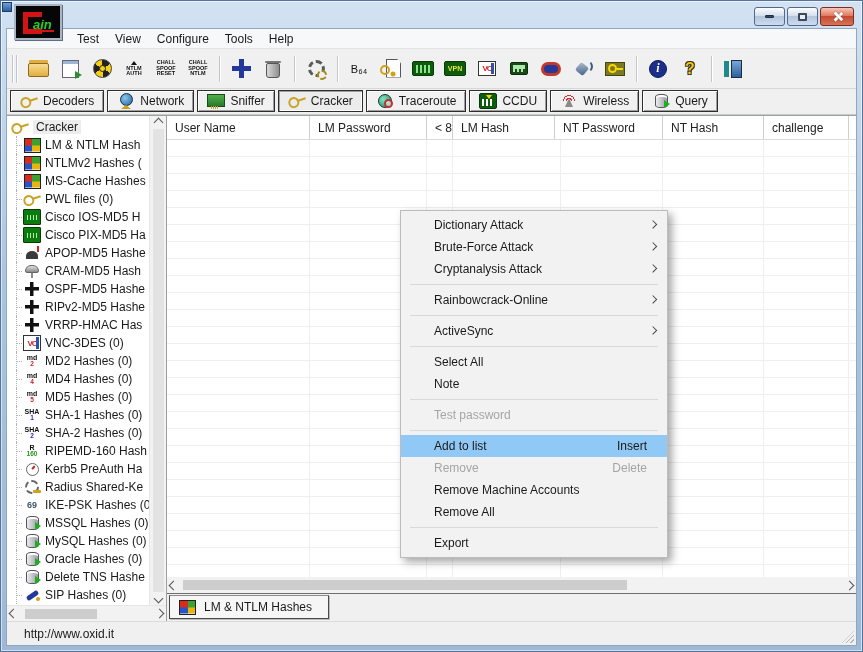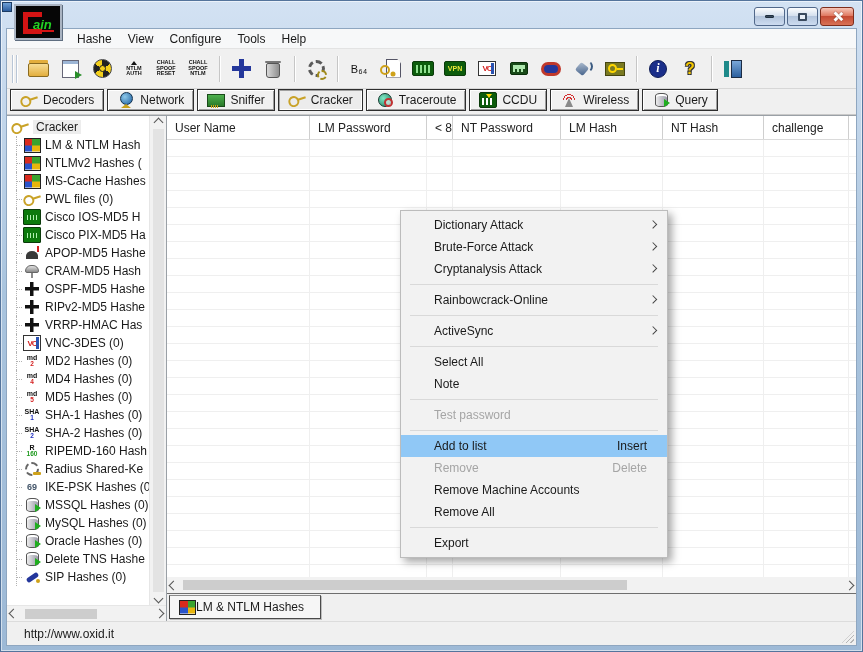--- a/index.html
+++ b/index.html
@@ -30,21 +30,21 @@
   .client{position:absolute;left:6px;right:6px;top:28px;bottom:6px;background:#f0f0f0;display:flex;flex-direction:column;border:1px solid #8ea6c0}
   
   .menubar{height:20px;background:#f7f8f9;display:flex;align-items:center;padding-left:62px;border-bottom:1px solid #e3e3e3}
   .menu-item{padding:2px 8px;cursor:default}
   
   .toolbar{height:40px;background:#f0f0f0;display:flex;align-items:center;padding:0 4px;border-bottom:1px solid #d7d7d7}
   .tbtn{width:30px;height:30px;display:flex;align-items:center;justify-content:center;border:1px solid transparent;border-radius:2px;margin:0 1px}
   .tsep{width:1px;height:26px;background:#c6c6c6;margin:0 5px;box-shadow:1px 0 0 #fff}
   .tgrip{width:6px;height:28px;margin:0 4px 0 1px;background:linear-gradient(to right,#b9c6d6 0 1px,#fff 1px 2px,transparent 2px 4px,#b9c6d6 4px 5px,#fff 5px 6px)}
   
-  .tabbar{height:26px;background:#f0f0f0;display:flex;padding:0 0 2px 3px;border-bottom:1px solid #c9c9c9}
+  .tabbar{height:26px;background:#f0f0f0;display:flex;align-items:center;padding:0 0 2px 3px;border-bottom:1px solid #c9c9c9}
   .tab{display:flex;align-items:center;gap:5px;height:22px;padding:0 9px;margin-right:3px;background:#f1f1f1;border:1px solid #2e2e2e;
     box-shadow:inset 1px 1px 0 #ffffff, inset -1px -1px 0 #9f9f9f;cursor:default;white-space:nowrap}
   .tab.active{background:#ececec;box-shadow:inset 1px 1px 0 #9f9f9f, inset -1px -1px 0 #ffffff}
   
   .content{flex:1;display:flex;min-height:0;border-top:1px solid #9aa0a6;background:#fff}
   
   .sidebar{width:160px;flex:none;display:flex;flex-direction:column;background:#fff;border-right:1px solid #9aa0a6}
   .side-top{flex:1;display:flex;min-height:0}
   .tree{flex:1;overflow:hidden;padding-top:2px}
   .tree-root{display:flex;align-items:center;gap:4px;height:18px;padding-left:4px;white-space:nowrap}
@@ -67,21 +67,21 @@
   .chev.up{transform:rotate(-135deg)} .chev.down{transform:rotate(45deg)}
   .chev.left{transform:rotate(135deg)} .chev.right{transform:rotate(-45deg)}
   
   .main{flex:1;display:flex;flex-direction:column;min-width:0;background:#fff}
   .table-header{display:flex;height:24px;background:#fff;border-bottom:1px solid #dadada;flex:none}
   .th{flex:none;display:flex;align-items:center;padding-left:8px;border-right:1px solid #cfcfcf;overflow:hidden;white-space:nowrap;color:#222}
   .grid{flex:1;position:relative;background:#fff;
     background-image:repeating-linear-gradient(to bottom,transparent 0 16px,#efefef 16px 17px)}
   .vline{position:absolute;top:0;bottom:0;width:1px;background:#efefef}
   .bottom-tabs{height:28px;flex:none;background:#f0f0f0;border-top:1px solid #6e6e6e;display:flex;align-items:flex-start;padding:1px 0 0 2px}
-  .btab{display:flex;align-items:center;height:24px;padding:0 16px 0 8px;background:#f6f6f6;border:1px solid #4a4a4a;border-top-color:#8a8a8a;box-shadow:1px 1px 0 #bdbdbd}
+  .btab{display:flex;align-items:center;gap:8px;height:24px;padding:0 16px 0 8px;background:#f6f6f6;border:1px solid #4a4a4a;border-top-color:#8a8a8a;box-shadow:1px 1px 0 #bdbdbd}
   
   .statusbar{height:24px;flex:none;background:#f0f0f0;border-top:1px solid #dcdcdc;display:flex;align-items:center;padding:0 17px;position:relative}
   .resize-grip{position:absolute;right:2px;bottom:2px;width:12px;height:12px;
     background:repeating-linear-gradient(135deg,transparent 0 2px,#b5b5b5 2px 3px);clip-path:polygon(100% 0,100% 100%,0 100%)}
   
   .context-menu{position:absolute;left:400px;top:210px;width:268px;background:#f2f2f2;border:1px solid #bcbcbc;padding:3px 0;
     box-shadow:4px 4px 8px rgba(0,0,0,.35);z-index:40}
   .mi{display:flex;align-items:center;height:22px;padding:0 20px 0 33px;position:relative;color:#1a1a1a;cursor:default}
   .mi-shortcut{margin-left:auto}
   .mi.has-submenu::after{content:"";position:absolute;right:11px;top:50%;width:5px;height:5px;border-right:1.5px solid #444;border-bottom:1.5px solid #444;transform:translateY(-60%) rotate(-45deg)}
@@ -203,21 +203,21 @@
 
   <div class="logo">
     <span class="logo-c">C</span>
     <span class="logo-rest">ain</span>
   </div>
 
   <div class="client">
 
     <div class="menubar">
 
-    <div class="menu-item"><span>Hashe</span></div>
+    <div class="menu-item"><span>Test</span></div>
         <div class="menu-item"><span>View</span></div>
         <div class="menu-item"><span>Configure</span></div>
         <div class="menu-item"><span>Tools</span></div>
         <div class="menu-item"><span>Help</span></div>
       </div>
 
     <div class="toolbar">
 
     <div class="tgrip"></div>
         <div class="tbtn">
@@ -460,20 +460,25 @@
                   </span>
                   <span class="ti-label">SHA-2 Hashes (0)</span>
                 </div>
                 <div class="tree-item">
                   <span class="rail"></span>
                   <span class="icon ic-ripemd160">
                     <span class="glyph">R</span>
                     <span class="sub">160</span>
                   </span>
                   <span class="ti-label">RIPEMD-160 Hash</span>
+                </div>
+                <div class="tree-item">
+                  <span class="rail"></span>
+                  <span class="icon ic-clock"></span>
+                  <span class="ti-label">Kerb5 PreAuth Ha</span>
                 </div>
                 <div class="tree-item">
                   <span class="rail"></span>
                   <span class="icon ic-radius-key"></span>
                   <span class="ti-label">Radius Shared-Ke</span>
                 </div>
                 <div class="tree-item">
                   <span class="rail"></span>
                   <span class="icon ic-ike-psk">
                     <span class="glyph">69</span>
@@ -525,25 +530,25 @@
 
         <div class="th" style="width: 143px; align-items: center;">
               <span>User Name</span>
             </div>
             <div class="th" style="width: 117px;">
               <span>LM Password</span>
             </div>
             <div class="th" style="width: 26px;">
               <span>&lt; 8</span>
             </div>
+            <div class="th" style="width: 102px;">
+              <span>LM Hash</span>
+            </div>
             <div class="th" style="width: 108px;">
               <span>NT Password</span>
-            </div>
-            <div class="th" style="width: 102px;">
-              <span>LM Hash</span>
             </div>
             <div class="th" style="width: 101px;">
               <span>NT Hash</span>
             </div>
             <div class="th" style="width: 85px;">
               <span>challenge</span>
             </div>
           </div>
         <div class="grid">
             <div class="vline" style="left: 142px;"></div>

